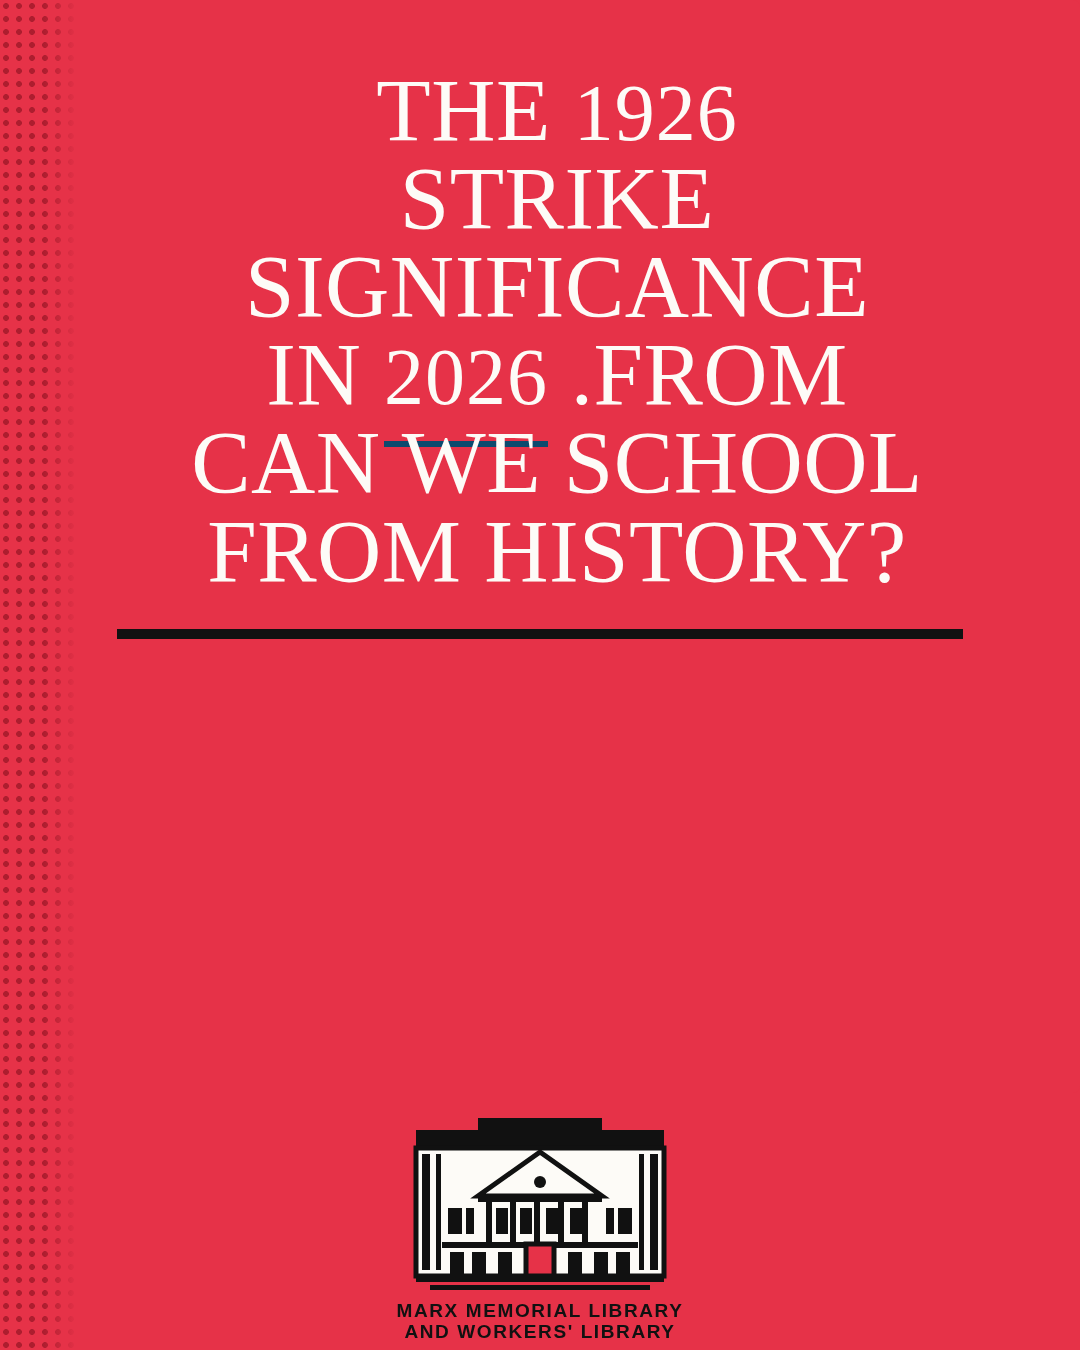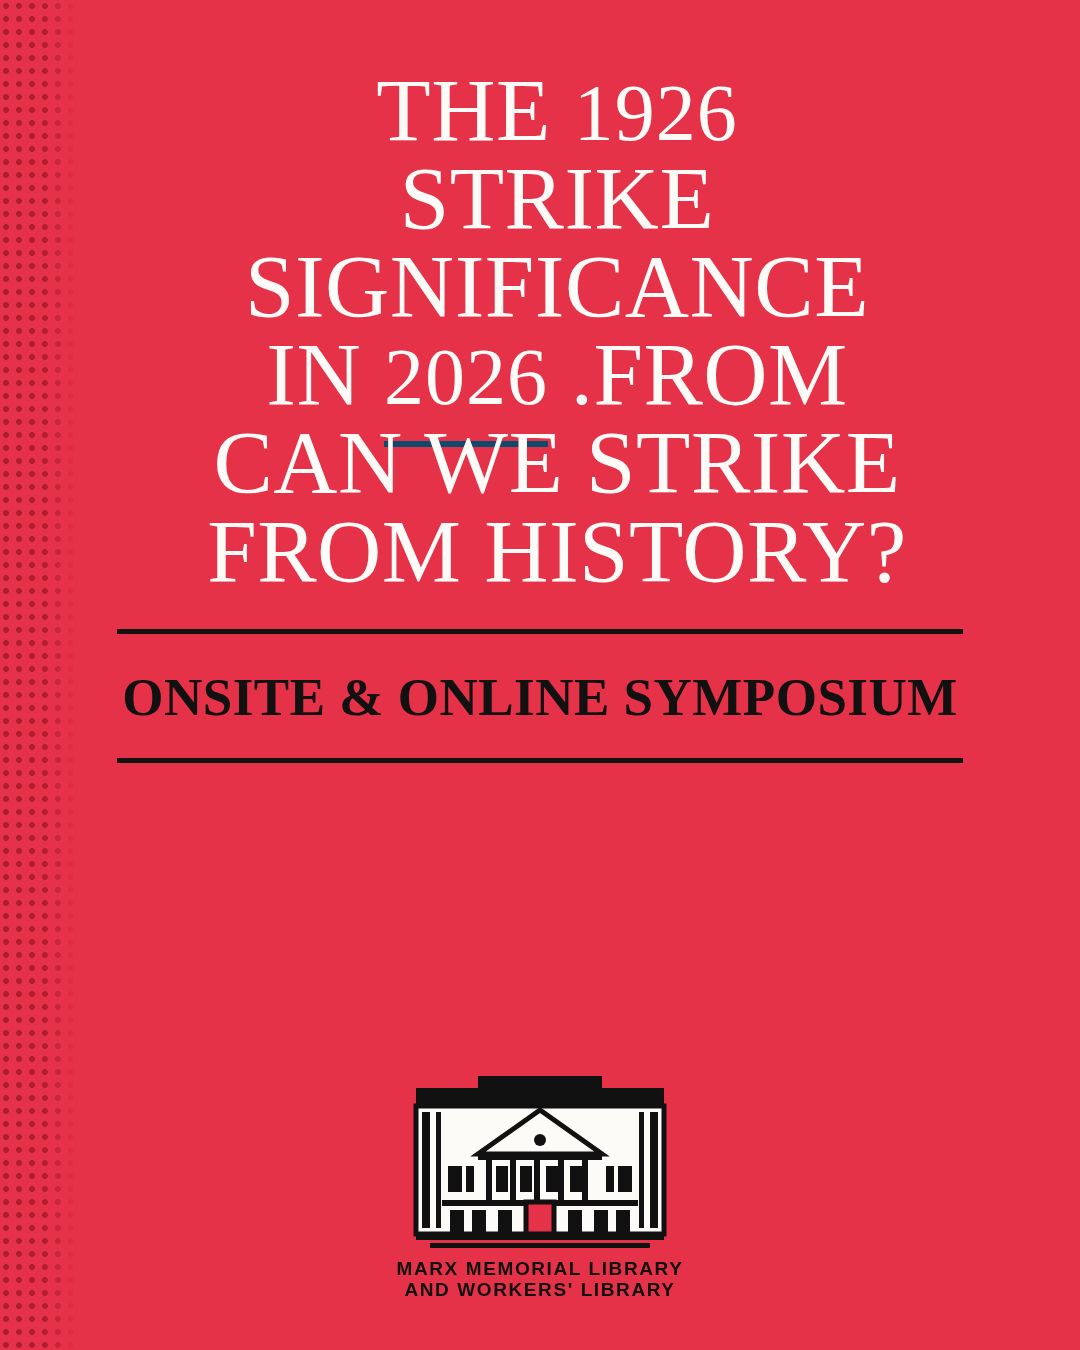--- a/index.html
+++ b/index.html
@@ -75,21 +75,21 @@
     color:#fdfbf7;
     font-family:"Liberation Serif", serif;
     font-size:45px;
     letter-spacing:0.3px;
     padding-top:32px;
   }
   
   #logo-wrap {
     position:absolute;
     left:0; right:0;
-    top:1062px;
+    top:1104px;
     display:flex;
     flex-direction:column;
     align-items:center;
   }
   #logo-svg { display:block; }
   #logo-text {
     margin-top:6px;
     text-align:center;
     color:#111;
     font-family:"Liberation Sans", sans-serif;
@@ -108,27 +108,26 @@
   <div id="halftone"></div>
   <div id="halftone-fade"></div>
 
   <div id="content">
 
     <div id="headline">
       <span class="ln"><span>THE </span><span class="yr">1926</span></span>
       <span class="ln">STRIKE</span>
       <span class="ln">SIGNIFICANCE</span>
       <span class="ln"><span>IN </span><span class="yr ul">2026</span><span> .FROM</span></span>
-      <span class="ln">CAN WE STRIKE</span>
+      <span class="ln">CAN WE SCHOOL</span>
       <span class="ln">FROM HISTORY?</span>
     </div>
 
     <div class="rule" id="rule-top"></div>
 
-    <div id="subtitle">ONSITE &amp; ONLINE SYMPOSIUM</div>
 
     <div class="rule" id="rule-bottom"></div>
 
 
   </div>
 
   <div id="logo-wrap">
     <svg id="logo-svg" width="268" height="190" viewBox="0 0 268 190">
 
       <path d="M10 26 H72 V14 H196 V26 H258 V44 H10 Z" fill="#111"></path>

